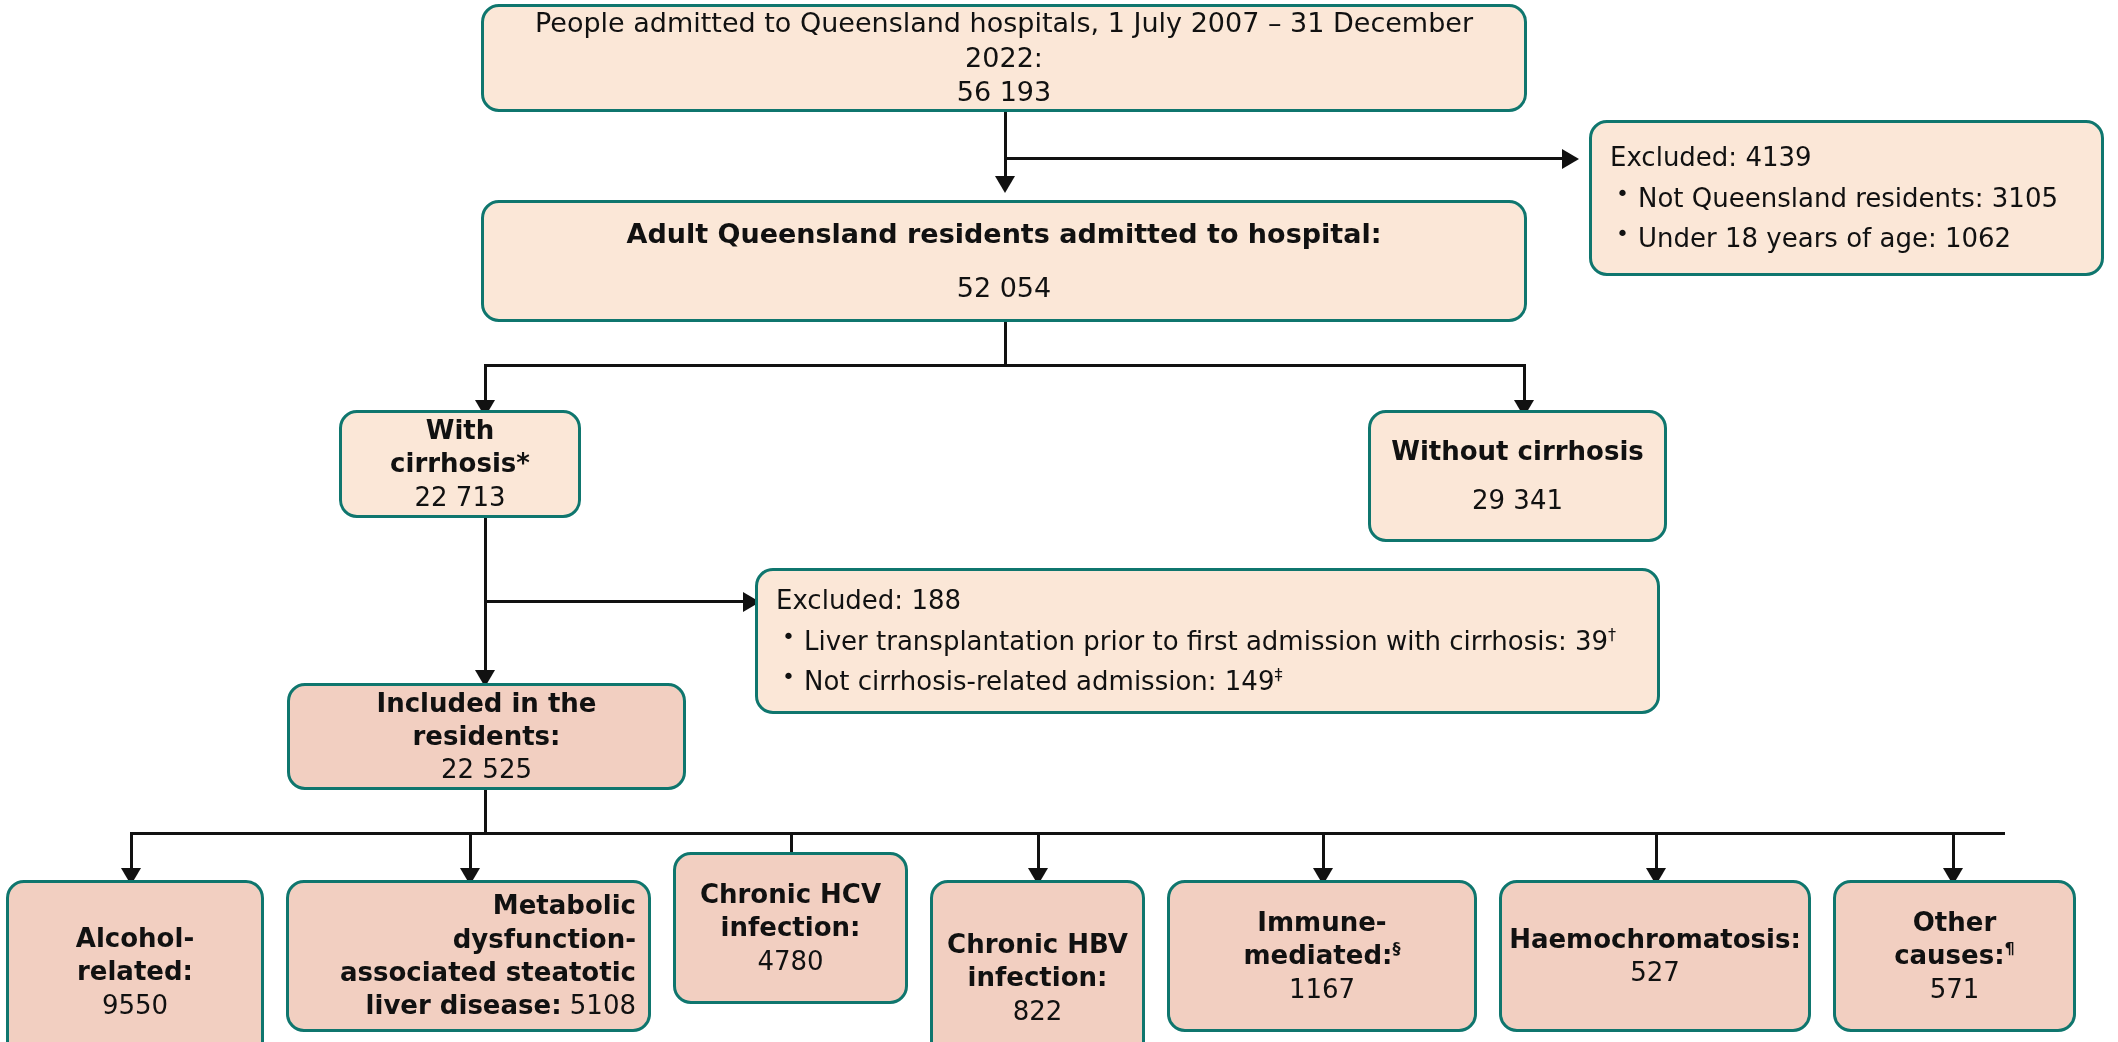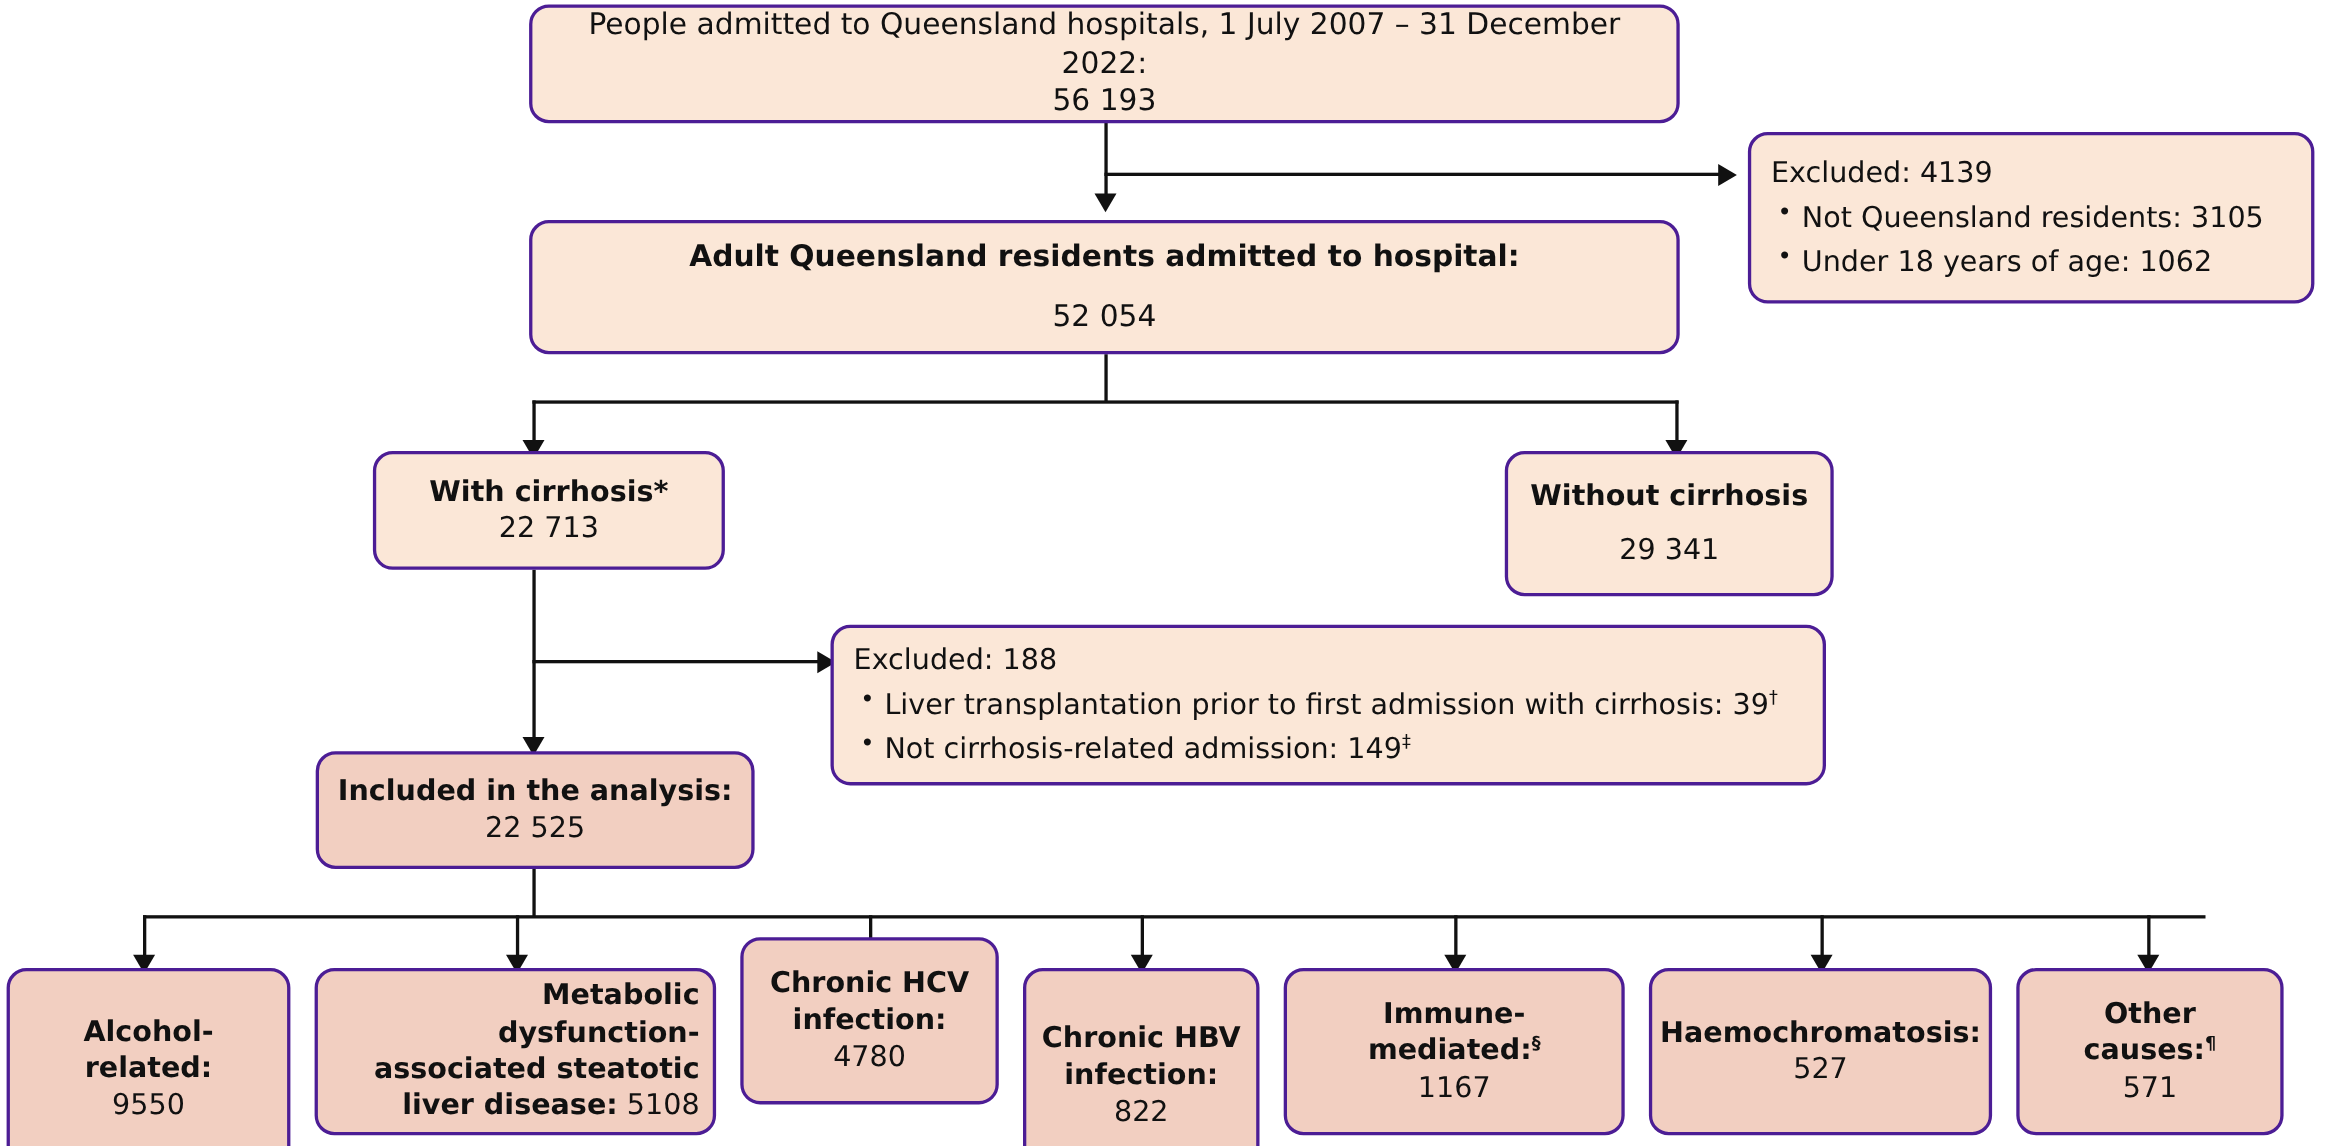--- a/index.html
+++ b/index.html
@@ -14,21 +14,21 @@
   #canvas {
     position: relative;
     width: 2118px;
     height: 1042px;
     background: #ffffff;
     overflow: hidden;
   }
   .node {
     position: absolute;
     box-sizing: border-box;
-    border: 3px solid #4c1d95;
+    border: 3px solid #0f766e;
     border-radius: 18px;
     display: flex;
     flex-direction: column;
     align-items: center;
     justify-content: center;
     text-align: center;
     line-height: 1.28;
     padding: 6px 12px;
   }
   .fill-light { background: #fbe7d7; }
@@ -166,40 +166,40 @@
       <li>Not Queensland residents: 3105</li>
       <li>Under 18 years of age: 1062</li>
     </ul>
   </div>
 
   <div class="node fill-light fs-mid" style="left:481px; top:200px; width:1046px; height:122px;">
     <span class="title bold">Adult Queensland residents admitted to hospital:</span>
     <span class="value reg">52 054</span>
   </div>
 
-  <div class="node fill-light fs-small" style="left:339px; top:410px; width:320px; height:108px;">
+  <div class="node fill-light fs-small" style="left:339px; top:410px; width:242px; height:108px;">
     <span class="title bold">With cirrhosis*</span>
     <span class="value reg">22 713</span>
   </div>
 
   <div class="node fill-light fs-small" style="left:1368px; top:410px; width:299px; height:132px;gap:16px;">
     <span class="title bold">Without cirrhosis</span>
     <span class="value reg">29 341</span>
   </div>
 
   <div class="node listbox fill-light fs-list" style="left:755px; top:568px; width:905px; height:146px;">
     <span class="head reg">Excluded: 188</span>
     <ul>
       <li><span>Liver transplantation prior to first admission with cirrhosis: 39</span><sup>†</sup></li>
       <li><span>Not cirrhosis-related admission: 149</span><sup>‡</sup></li>
     </ul>
   </div>
 
   <div class="node fill-dark fs-small" style="left:287px; top:683px; width:399px; height:107px;">
-    <span class="title bold">Included in the analysis:</span>
+    <span class="title bold">Included in the residents:</span>
     <span class="value reg">22 525</span>
   </div>
 
   <div class="node fill-dark fs-leaf" style="left:6px; top:880px; width:258px; height:184px;">
     <span class="title bold">Alcohol-related:</span>
     <span class="value reg">9550</span>
   </div>
 
   <div class="node fill-dark fs-leaf" style="left:286px; top:880px; width:365px; height:152px;text-align:right;">
     <span><span class="bold">Metabolic dysfunction-associated steatotic liver disease:</span> <span class="reg">5108</span></span>

